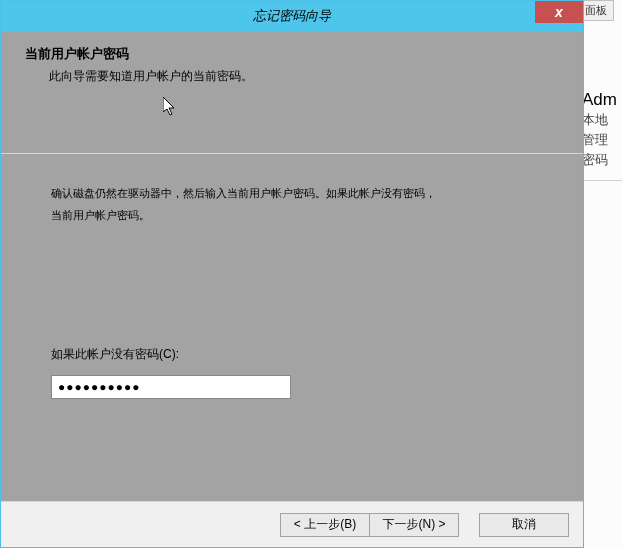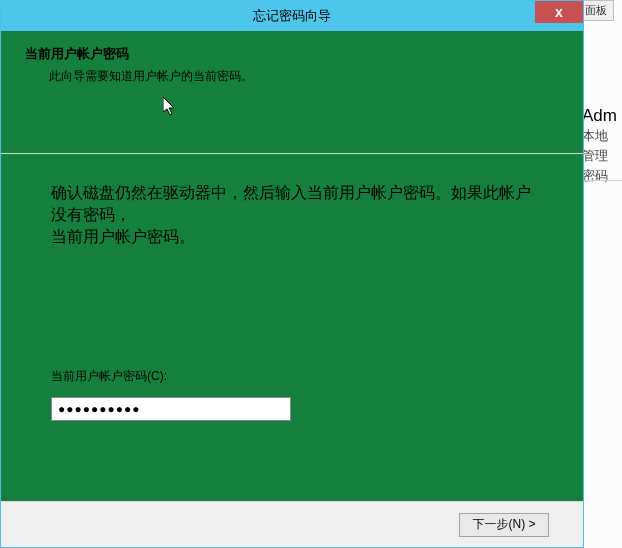--- a/index.html
+++ b/index.html
@@ -41,21 +41,21 @@
     top: 0;
     right: 8px;
     padding: 2px 6px;
     border: 1px solid #c0c0c0;
     background: #f0f0f0;
     font-size: 11px;
     color: #333;
   }
   .bg-content {
     position: absolute;
-    top: 106px;
+    top: 90px;
     left: 4px;
     right: 0;
     line-height: 20px;
     font-size: 15px;
     white-space: nowrap;
     overflow:hidden;
   }
   .bg-line1 { font-size: 17px; color:#000; }
   .bg-line2,.bg-line3,.bg-line4 { font-size: 13px; color:#444;font-family:Liberation Serif, serif; }
   .bg-divider {
@@ -74,20 +74,21 @@
     background: #fff;
     border: 1px solid #4ec0e8;
   }
   .titlebar {
     height: 30px;
     background: #4ec5eb;
     display: flex;
     align-items: center;
     position: relative;
     padding-left: 16px;
+    font-style: italic;
   }
   .titlebar-title {
     position: absolute;
     left: 50%;
     transform: translateX(-50%);
     color: #000;
     font-size: 13px;
   }
   .titlebar-buttons {
     position: absolute;
@@ -109,21 +110,21 @@
     font-family: sans-serif;
     cursor: pointer;
   }
 
   .content {
     position: absolute;
     top: 30px;
     left: 0;
     right: 0;
     bottom: 46px;
-    background: #15803d;
+    background: #a3a3a3;
     padding: 0;
   }
   .header-section {
     padding: 14px 24px 18px 24px;
   }
   .header-title {
     font-weight: bold;
     font-size: 13px;
     color: #000;
     margin-bottom: 4px;
@@ -143,21 +144,21 @@
   }
   .divider {
     border: none;
     border-top: 1px solid #d8d8d8;
     margin-top: 50px;
   }
   .body-section {
     padding: 28px 50px 0 50px;
   }
   .body-text {
-    font-size: 16px;
+    font-size: 11px;
     color: #000;
     line-height: 22px;
   }
   .field-label {
     font-size: 12px;
     color: #000;
     margin-top: 120px;
     margin-bottom: 12px;
   }
   .password-input {
@@ -242,24 +243,26 @@
     </svg>
 
     <hr class="divider">
 
     <div class="body-section">
       <div class="body-text">
         <span>确认磁盘仍然在驱动器中，然后输入当前用户帐户密码。如果此帐户没有密码，</span><br>
         <span>当前用户帐户密码。</span>
       </div>
 
-      <div class="field-label">当前用户帐户密码(C):</div>
+      <div class="field-label">如果此帐户没有密码(C):</div>
       <input type="text" class="password-input" value="●●●●●●●●●●" style="">
     </div>
 
   </div>
 
   <div class="footer">
+    <button class="footer-btn">&lt; 上一步(B)</button>
     <button class="footer-btn adjacent">下一步(N) &gt;</button>
     <div class="footer-gap"></div>
+    <button class="footer-btn">取消</button>
   </div>
 
 </div>
 
 </body></html>

